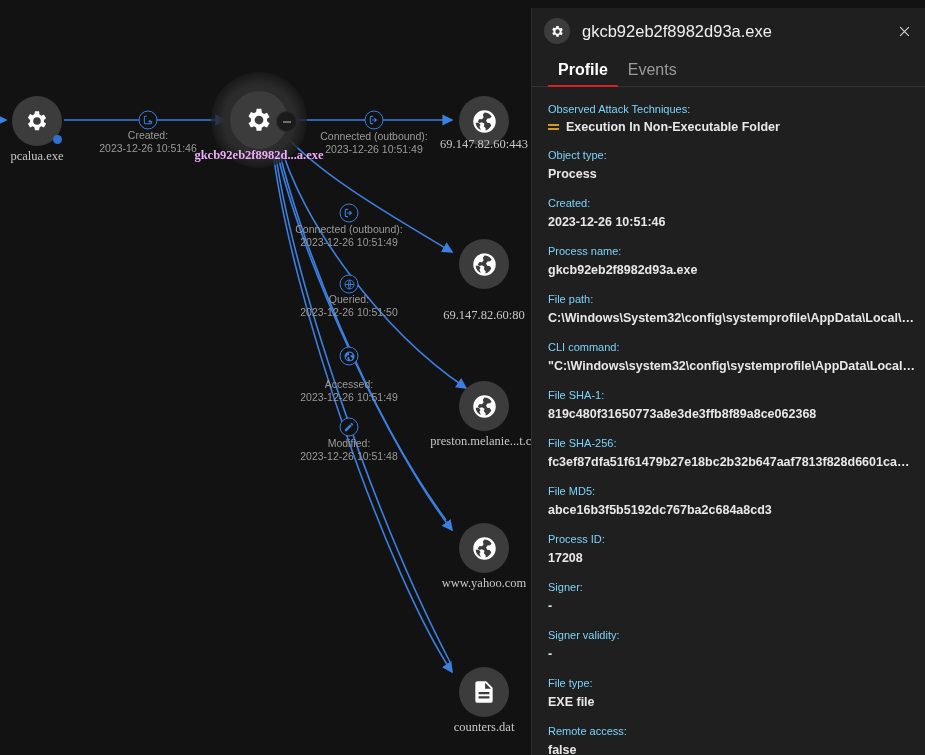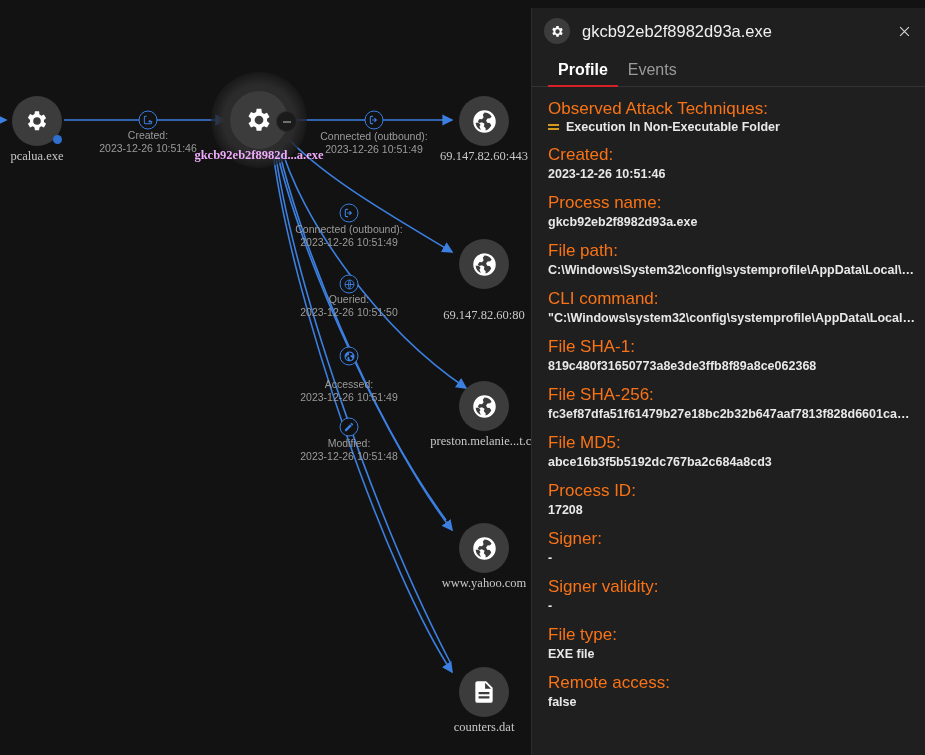--- a/index.html
+++ b/index.html
@@ -94,21 +94,21 @@
     color:#9a9a9a;font-size:16px;cursor:pointer;
     border-bottom:2px solid transparent;margin-bottom:-1px;
   }
   .tab.active{color:#ffffff;font-weight:bold;border-bottom-color:#d32029;}
 
   #panel-body{
     flex:1 1 auto;overflow:hidden;padding:14px 10px 0 16px;
   }
   .field{margin-bottom:13px;}
   .field-label{
-    color:#f97316;font-size:17px;line-height:16px;margin-bottom:3px;
+    color:#7dd3fc;font-size:11px;line-height:16px;margin-bottom:3px;
   }
   .field-value{
     color:#e8e8e8;font-size:12.5px;line-height:16px;font-weight:bold;
     white-space:nowrap;overflow:hidden;text-overflow:ellipsis;
   }
   .technique-row{display:flex;align-items:center;gap:7px;}
   .technique-sev{
     flex:0 0 11px;width:11px;height:9px;position:relative;
   }
   .technique-sev span{
@@ -176,21 +176,21 @@
           </div>
         <div class="node-label selected" style="left:259px;top:148px;">gkcb92eb2f8982d...a.exe</div>
       </div>
 
       <div class="node">
         <div class="node-circle" style="left:459px;top:96px;width:50px;height:50px;">
           <svg width="27" height="27" viewBox="0 0 24 24" fill="#ffffff">
             <path d="M12 2a10 10 0 1 0 0 20 10 10 0 0 0 0-20zm-1 17.9A8 8 0 0 1 4.1 13H7l1.5 2-1 1.4.8 2.1.7 1.4zM18.3 7.6 17 9l-2.3.3-1.3 1.7 1 2 2.2.4 1.4 1.9A8 8 0 0 1 13 19.9V18l-1.6-1.7.6-2.3-2.3-1.3-2.2.7L6 12l1.6-2.2 2.2.3 1.4-1.8-.7-2.2L12 4.1a8 8 0 0 1 6.3 3.5z"></path>
           </svg>
         </div>
-        <div class="node-label" style="left:484px;top:149px;">69.147.82.60:443</div>
+        <div class="node-label" style="left:484px;top:137px;">69.147.82.60:443</div>
       </div>
 
       <div class="node">
         <div class="node-circle" style="left:459px;top:239px;width:50px;height:50px;">
           <svg width="27" height="27" viewBox="0 0 24 24" fill="#ffffff">
             <path d="M12 2a10 10 0 1 0 0 20 10 10 0 0 0 0-20zm-1 17.9A8 8 0 0 1 4.1 13H7l1.5 2-1 1.4.8 2.1.7 1.4zM18.3 7.6 17 9l-2.3.3-1.3 1.7 1 2 2.2.4 1.4 1.9A8 8 0 0 1 13 19.9V18l-1.6-1.7.6-2.3-2.3-1.3-2.2.7L6 12l1.6-2.2 2.2.3 1.4-1.8-.7-2.2L12 4.1a8 8 0 0 1 6.3 3.5z"></path>
           </svg>
         </div>
         <div class="node-label" style="left:484px;top:308px;">69.147.82.60:80</div>
       </div>
@@ -320,20 +320,24 @@
         <div class="field-label">Observed Attack Techniques:</div>
         <div class="technique-row">
           <div class="technique-sev">
               <span></span>
               <span></span>
             </div>
           <div class="technique-name">Execution In Non-Executable Folder</div>
         </div>
       </div>
 
+      <div class="field">
+        <div class="field-label">Object type:</div>
+        <div class="field-value">Process</div>
+      </div>
 
       <div class="field">
         <div class="field-label">Created:</div>
         <div class="field-value">2023-12-26 10:51:46</div>
       </div>
 
       <div class="field">
         <div class="field-label">Process name:</div>
         <div class="field-value">gkcb92eb2f8982d93a.exe</div>
       </div>

